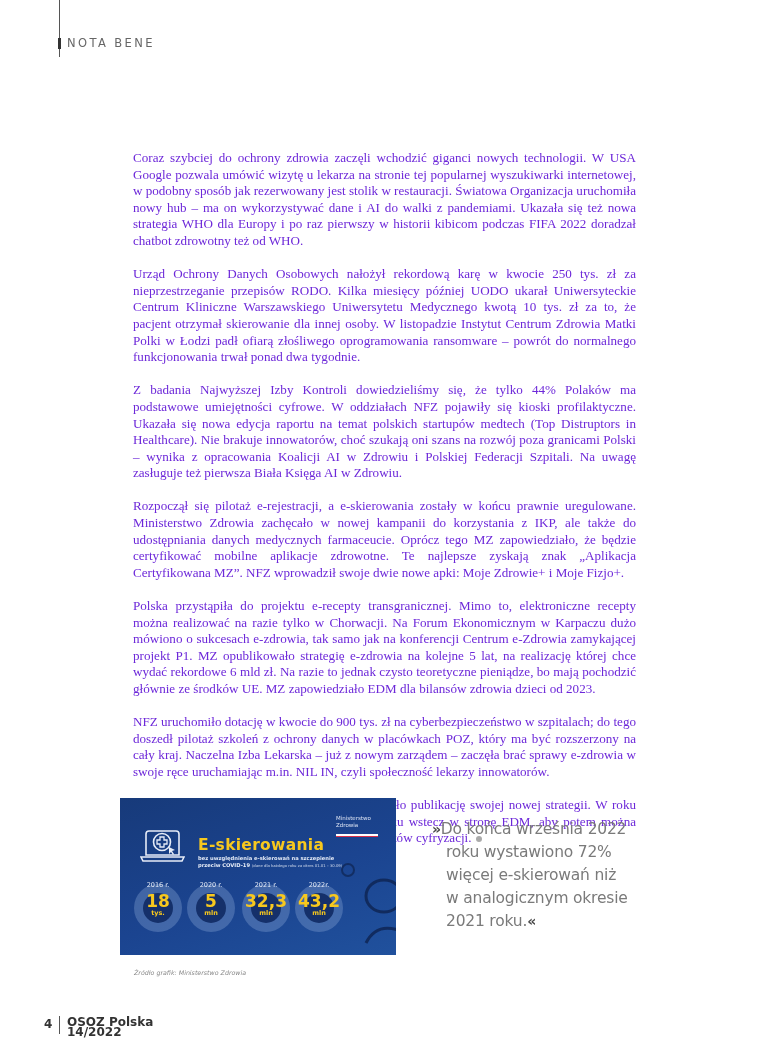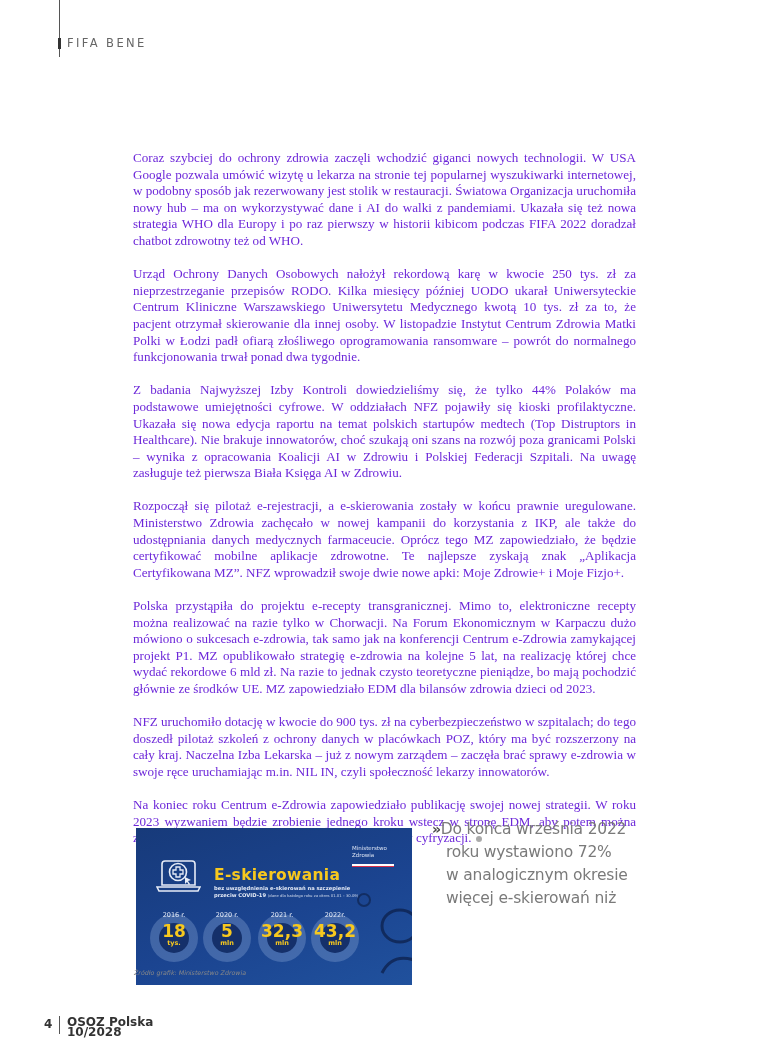--- a/index.html
+++ b/index.html
@@ -7,22 +7,22 @@
   body { position: relative; font-family: "Liberation Serif", serif; color: #222; }
 
   .top-rule { position: absolute; left: 59px; top: 0; width: 1px; height: 57px; background: #555; }
   .top-rule-mark { position: absolute; left: 58px; top: 38px; width: 3px; height: 11px; background: #333; }
   .section-label { position: absolute; left: 67px; top: 36px; font-family: "DejaVu Sans", sans-serif; font-size: 11.5px; letter-spacing: 2.4px; color: #666; font-weight: normal; }
 
   .article { position: absolute; left: 133px; top: 150px; width: 503px; }
   .article p { font-size: 13.1px; line-height: 16.6px; text-align: justify; color: #6d28d9; margin-bottom: 16.6px; hyphens: manual; }
   .end-dot { display: inline-block; width: 6px; height: 6px; border-radius: 50%; background: #aaa; margin-left: 4px; vertical-align: middle; }
 
-  .infographic { position: absolute; left: 136px; top: 798px; width: 276px; height: 157px;
-    background: linear-gradient(160deg, #173a7a 0%, #1b4490 55%, #20519d 100%); overflow: hidden; margin-top: 30px; }
+  .infographic { position: absolute; left: 120px; top: 798px; width: 276px; height: 157px;
+    background: linear-gradient(160deg, #173a7a 0%, #1b4490 55%, #20519d 100%); overflow: hidden; }
   .ig-laptop { position: absolute; left: 20px; top: 30px; width: 45px; height: 38px; }
   .ig-title { position: absolute; left: 78px; top: 38px; font-family: "DejaVu Sans", sans-serif; font-weight: bold; font-size: 15.5px; color: #f7c81e; letter-spacing: 0.3px; }
   .ig-sub1 { position: absolute; left: 78px; top: 57px; font-family: "DejaVu Sans", sans-serif; font-size: 5.2px; color: #e6ecf7; font-weight: bold; }
   .ig-sub2 { position: absolute; left: 78px; top: 64px; font-family: "DejaVu Sans", sans-serif; font-size: 5.2px; color: #e6ecf7; font-weight: bold; }
   .ig-sub2 .small { font-weight: normal; font-size: 3.8px; opacity: 0.85; }
   .ig-ministry { position: absolute; left: 216px; top: 17px; font-family: "DejaVu Sans", sans-serif; font-size: 5.5px; line-height: 7px; color: #dbe3f3; }
   .ig-flag { position: absolute; left: 216px; top: 36px; width: 42px; height: 3px; }
   .ig-flag .w { height: 1.5px; background: #ffffff; }
   .ig-flag .r { height: 1.5px; background: #d9304a; }
 
@@ -42,21 +42,21 @@
 
   .footer-num { position: absolute; left: 44px; top: 1017px; font-family: "DejaVu Sans", sans-serif; font-weight: bold; font-size: 12px; color: #333; }
   .footer-rule { position: absolute; left: 59px; top: 1016px; width: 1px; height: 18px; background: #555; }
   .footer-pub { position: absolute; left: 67px; top: 1017px; font-family: "DejaVu Sans", sans-serif; font-size: 12px; line-height: 10px; color: #333; font-weight: bold; }
 </style>
 </head>
 <body>
 
 <div class="top-rule"></div>
 <div class="top-rule-mark"></div>
-<div class="section-label">FIFA BENE</div>
+<div class="section-label">NOTA BENE</div>
 
 <div class="article">
   <p>Coraz szybciej do ochrony zdrowia zaczęli wchodzić giganci nowych technologii. W USA Google po­zwala umówić wizytę u lekarza na stronie tej popularnej wyszukiwarki internetowej, w podobny spo­sób jak rezerwowany jest stolik w restauracji. Światowa Organizacja uruchomiła nowy hub – ma on wykorzystywać dane i AI do walki z pandemiami. Ukazała się też nowa strategia WHO dla Europy i po raz pierwszy w historii kibicom podczas FIFA 2022 doradzał chatbot zdrowotny też od WHO.</p>
   <p>Urząd Ochrony Danych Osobowych nałożył rekordową karę w kwocie 250 tys. zł za nieprzestrzega­nie przepisów RODO. Kilka miesięcy później UODO ukarał Uniwersyteckie Centrum Kliniczne War­szawskiego Uniwersytetu Medycznego kwotą 10 tys. zł za to, że pacjent otrzymał skierowanie dla in­nej osoby. W listopadzie Instytut Centrum Zdrowia Matki Polki w Łodzi padł ofiarą złośliwego opro­gramowania ransomware – powrót do normalnego funkcjonowania trwał ponad dwa tygodnie.</p>
   <p>Z badania Najwyższej Izby Kontroli dowiedzieliśmy się, że tylko 44% Polaków ma podstawowe umie­jętności cyfrowe. W oddziałach NFZ pojawiły się kioski profilaktyczne. Ukazała się nowa edycja ra­portu na temat polskich startupów medtech (Top Distruptors in Healthcare). Nie brakuje innowatorów, choć szukają oni szans na rozwój poza granicami Polski – wynika z opracowania Koalicji AI w Zdro­wiu i Polskiej Federacji Szpitali. Na uwagę zasługuje też pierwsza Biała Księga AI w Zdrowiu.</p>
   <p>Rozpoczął się pilotaż e-rejestracji, a e-skierowania zostały w końcu prawnie uregulowane. Minister­stwo Zdrowia zachęcało w nowej kampanii do korzystania z IKP, ale także do udostępniania danych medycznych farmaceucie. Oprócz tego MZ zapowiedziało, że będzie certyfikować mobilne aplikacje zdrowotne. Te najlepsze zyskają znak „Aplikacja Certyfikowana MZ”. NFZ wprowadził swoje dwie nowe apki: Moje Zdrowie+ i Moje Fizjo+.</p>
   <p>Polska przystąpiła do projektu e-recepty transgranicznej. Mimo to, elektroniczne recepty można rea­lizować na razie tylko w Chorwacji. Na Forum Ekonomicznym w Karpaczu dużo mówiono o sukce­sach e-zdrowia, tak samo jak na konferencji Centrum e-Zdrowia zamykającej projekt P1. MZ opub­likowało strategię e-zdrowia na kolejne 5 lat, na realizację której chce wydać rekordowe 6 mld zł. Na razie to jednak czysto teoretyczne pieniądze, bo mają pochodzić głównie ze środków UE. MZ zapo­wiedziało EDM dla bilansów zdrowia dzieci od 2023.</p>
   <p>NFZ uruchomiło dotację w kwocie do 900 tys. zł na cyberbezpieczeństwo w szpitalach; do tego do­szedł pilotaż szkoleń z ochrony danych w placówkach POZ, który ma być rozszerzony na cały kraj. Naczelna Izba Lekarska – już z nowym zarządem – zaczęła brać sprawy e-zdrowia w swoje ręce uru­chamiając m.in. NIL IN, czyli społeczność lekarzy innowatorów.</p>
   <p><span>Na koniec roku Centrum e-Zdrowia zapowiedziało publikację swojej nowej strategii. W roku 2023 wyzwaniem będzie zrobienie jednego kroku wstecz w stronę EDM, aby potem można zrobić kolejne do przodu w stronę nowych projektów cyfryzacji.</span><span class="end-dot"></span></p>
 </div>
@@ -109,24 +109,25 @@
   <svg class="ig-steth" viewBox="0 0 70 100">
     <circle cx="12" cy="12" r="6" fill="none" stroke="#0e2350" stroke-width="2" opacity="0.7"></circle>
     <ellipse cx="48" cy="38" rx="18" ry="16" fill="none" stroke="#0e2350" stroke-width="3" opacity="0.8"></ellipse>
     <path d="M30 85 Q40 65 62 72" fill="none" stroke="#0e2350" stroke-width="3" opacity="0.8"></path>
   </svg>
 </div>
 
 <div class="quote">
   <span class="quote-line first"><span class="q-open">»</span><span>Do końca września 2022</span></span>
   <span class="quote-line">roku wystawiono 72%</span>
+  <span class="quote-line">więcej e-skierowań niż</span>
   <span class="quote-line">w analogicznym okresie</span>
-  <span class="quote-line">więcej e-skierowań niż</span>
+  <span class="quote-line"><span>2021 roku.</span><span class="q-close">«</span></span>
 </div>
 
 <div class="caption">Źródło grafik: Ministerstwo Zdrowia</div>
 
 <div class="footer-num">4</div>
 <div class="footer-rule"></div>
 <div class="footer-pub">
   <div>OSOZ Polska</div>
-  <div>10/2028</div>
+  <div>14/2022</div>
 </div>
 
 </body></html>

